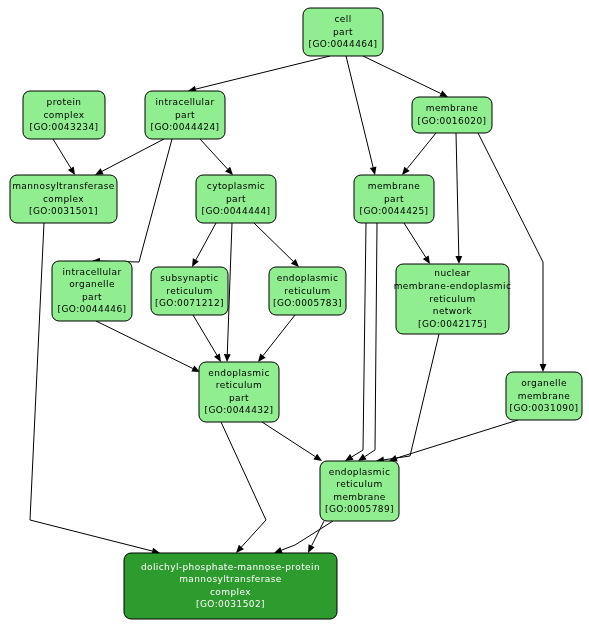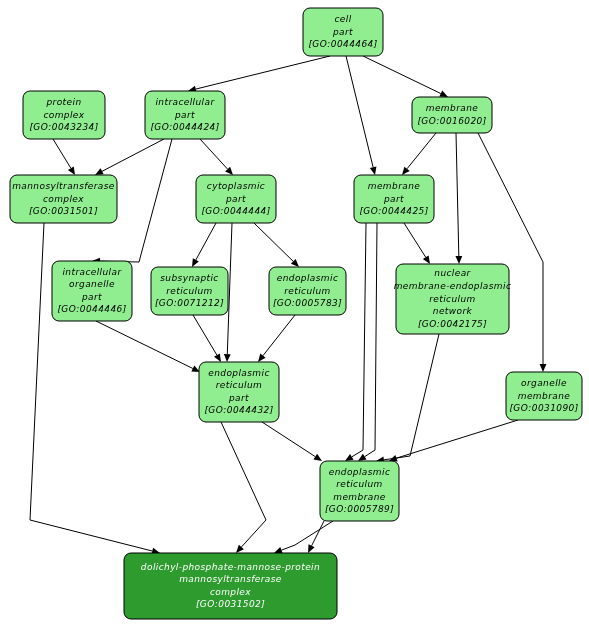--- a/index.html
+++ b/index.html
@@ -11,21 +11,20 @@
   body {
     width: 589px;
     height: 632px;
     font-family: "DejaVu Sans", sans-serif;
     overflow: hidden;
   }
   #graph-root {
     position: relative;
     width: 466px;
     height: 632px;
-    font-style: italic;
   }
   svg#go-graph {
     display: block;
     width: 589px;
     height: 632px;
   }
   .go-node-box {
     stroke: #000000;
     stroke-width: 1;
   }

